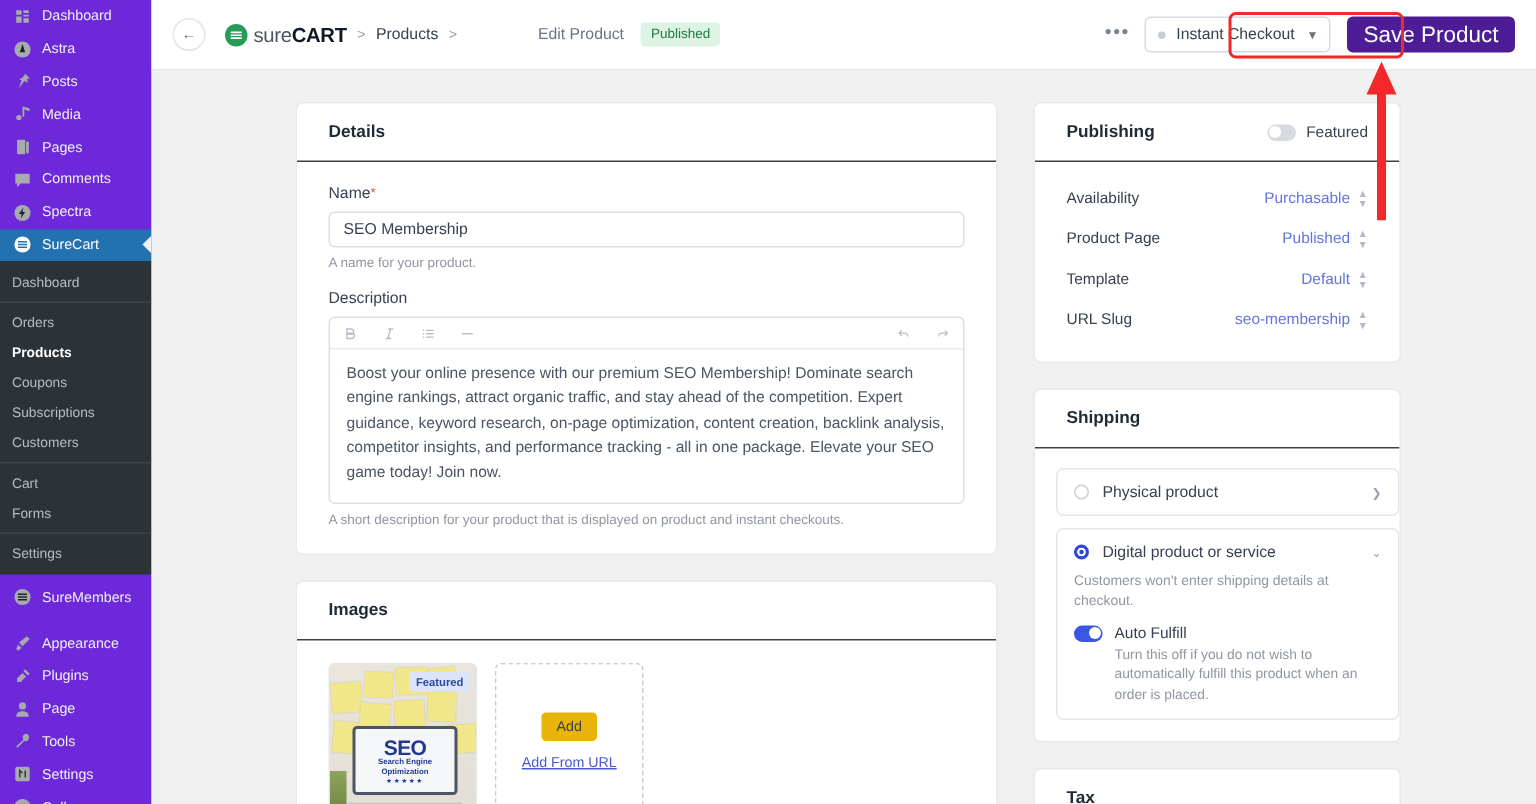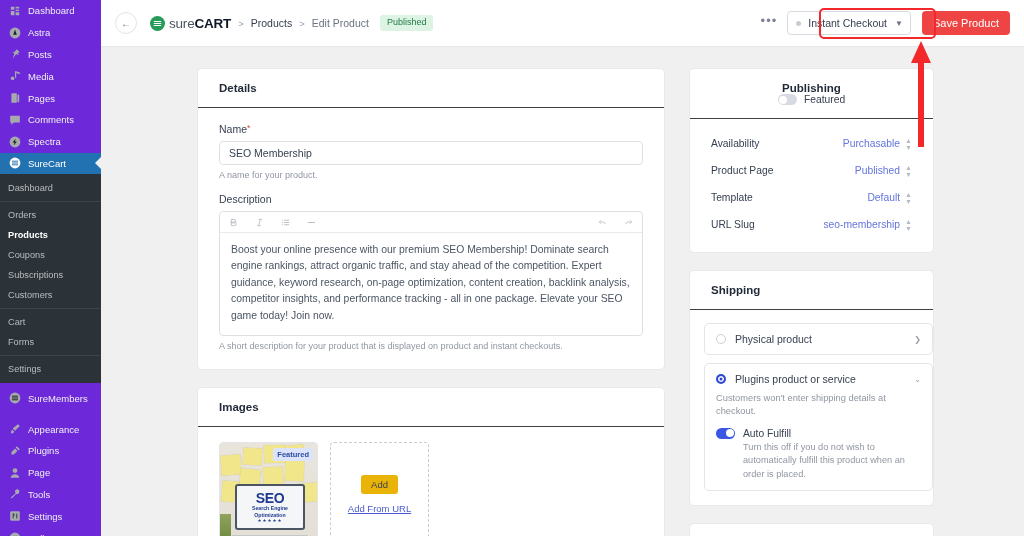--- a/index.html
+++ b/index.html
@@ -98,21 +98,21 @@
   .brand-text {
     font-size: 13.5px; letter-spacing: -0.2px;
     color: #1f2937;
   }
   .brand-text .light { font-weight: normal; color:#4b5563;}
   .brand-text .bold { font-weight: bold; color:#111827;}
   .crumb-sep { color: #9aa1ab; font-size: 9.5px; margin: 0 7px; }
   .crumb {
     font-size: 10.5px; color: #374151;
   }
-  .crumb.muted { color: #6b7280; }
+  .crumb.muted { color: #6b7280; margin-left: 47px; }
   .badge-published {
     margin-left: 11px;
     background: #ddf3e4;
     color: #1f7a43;
     font-size: 9px;
     padding: 3px 7px;
     border-radius: 3px;
     line-height: 1.1;
   }
   .topbar-right {
@@ -135,23 +135,23 @@
     font-size: 10.5px;
     color: #374151;
     white-space: nowrap;
   }
   .instant-select .dot {
     width: 5px; height: 5px; border-radius: 50%;
     background: #c7cbd2; flex: 0 0 5px;
   }
   .instant-select .chev { color: #6b7280; font-size: 8px; margin-left: 1px; }
   .save-btn {
-    background: #ef4444;
+    background: #4c1d95;
     color: #fff;
-    font-size: 11px;
+    font-size: 15px;
     border: none;
     border-radius: 4px;
     height: 24px;
     padding: 0 11px;
     white-space: nowrap;
     font-family: inherit;
   }
 
   
   .anno-box {
@@ -190,21 +190,21 @@
   }
   .card-head {
     padding: 13px 21px;
     border-bottom: 1px solid #404040;
     font-size: 11.5px;
     font-weight: bold;
     color: #1f2937;
   }
   .card-head.noborder { border-bottom: none; }
   .card-head-row {
-    display: flex; align-items: center; justify-content: space-between; flex-direction: column;
+    display: flex; align-items: center; justify-content: space-between;
   }
   .card-body { padding: 15px 21px 18px 21px; }
 
   
   .field-label {
     font-size: 10.5px; color: #374151; margin-bottom: 6px;
   }
   .req { color: #e0474c; font-size: 9px; vertical-align: top; }
   .text-input {
     width: 100%; height: 24px;
@@ -739,21 +739,21 @@
               <div class="opt-head">
                 <span class="radio"></span>
                 <span>Physical product</span>
                 <span class="chev">❯</span>
               </div>
             </div>
 
             <div class="opt" style="margin-bottom:0">
               <div class="opt-head">
                 <span class="radio sel"></span>
-                <span>Plugins product or service</span>
+                <span>Digital product or service</span>
                 <span class="chev">⌄</span>
               </div>
               <div class="opt-desc">Customers won't enter shipping details at checkout.</div>
 
               <div class="fulfill-row">
                 <span class="toggle on"></span>
                 <div>
                   <div class="fulfill-title">Auto Fulfill</div>
                   <div class="fulfill-desc">Turn this off if you do not wish to automatically fulfill this product when an order is placed.</div>
                 </div>

